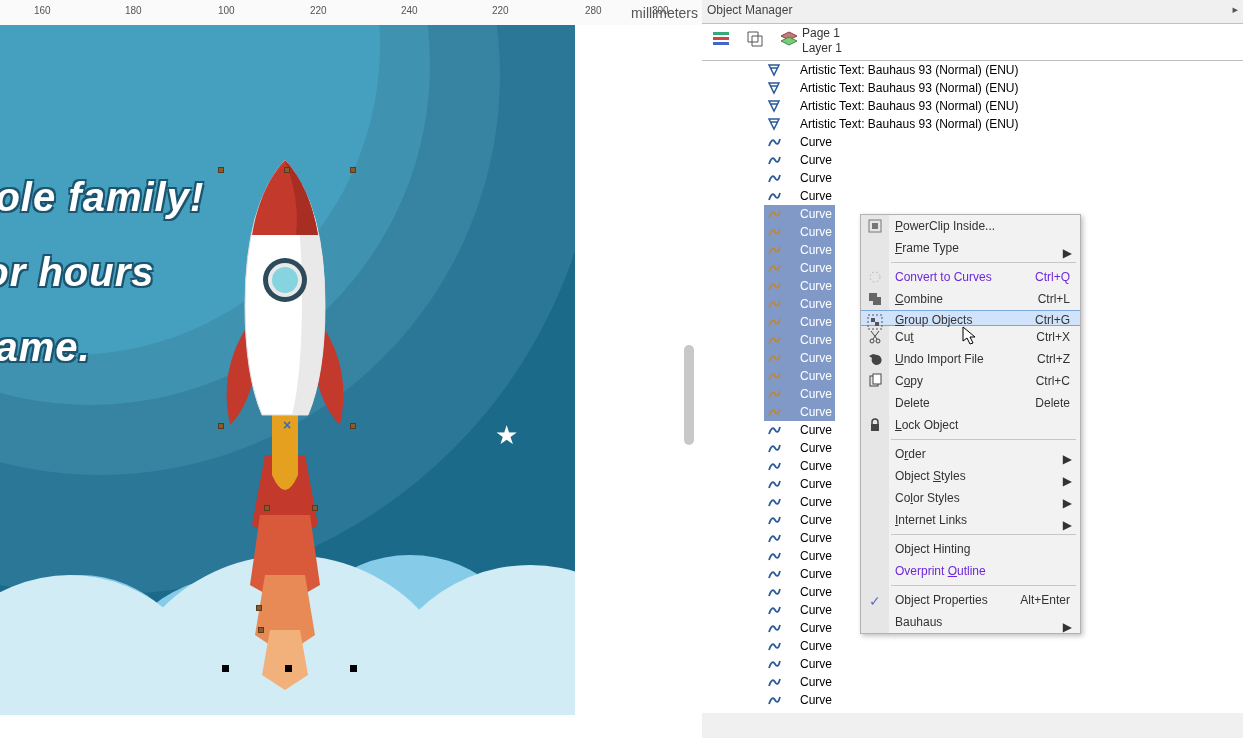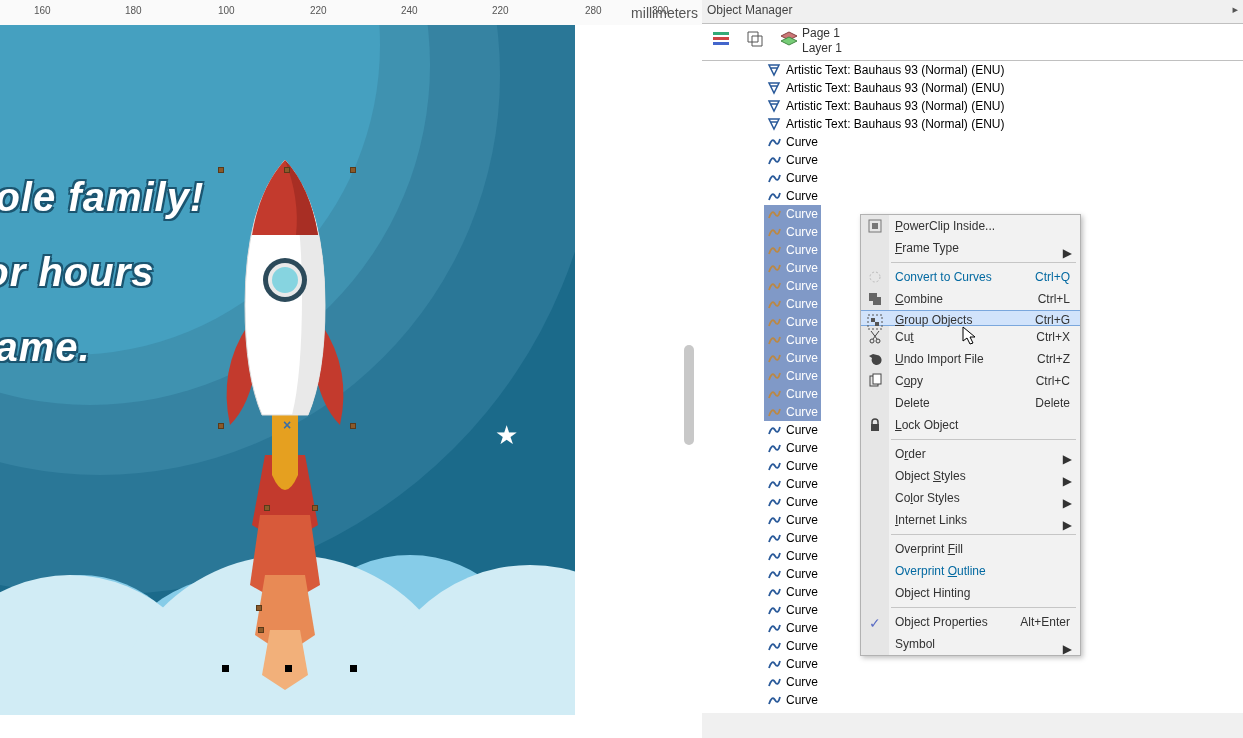--- a/index.html
+++ b/index.html
@@ -29,28 +29,28 @@
 .splitter { position:absolute; left:680px; top:25px; width:20px; height:713px; background:#fff; }
 .splitter-thumb { position:absolute; left:4px; top:320px; width:10px; height:100px; background:#c8c8c8; border-radius:5px; }
 .panel { position:absolute; left:702px; top:0; width:541px; height:738px; background:#f0f0f0; }
 .panel-title { position:absolute; left:5px; top:3px; font-size:12px; color:#444; }
 .panel-close { position:absolute; right:5px; top:3px; font-size:11px; color:#555; cursor:pointer; }
 .panel-toolbar { position:absolute; left:0; top:23px; width:541px; height:38px; background:#fff; border-top:1px solid #c0c0c0; border-bottom:1px solid #c0c0c0; }
 .tb-icons { position:absolute; left:8px; top:4px; display:flex; gap:12px; }
 .tb-icon { width:22px; height:22px; display:flex; align-items:center; justify-content:center; }
 .tb-page { position:absolute; left:100px; top:2px; font-size:12px; color:#333; line-height:15px; }
 .tree { position:absolute; left:0; top:61px; width:541px; bottom:25px; background:#fff; overflow:hidden; }
-.tree-row { position:absolute; left:62px; height:18px; display:flex; align-items:center; gap:5px; padding:0 3px; }
+.tree-row { position:absolute; left:62px; height:18px; display:flex; align-items:center; gap:19px; padding:0 3px; }
 .tree-row.sel { background:#8099c7; color:#fff; }
 .tree-row .obj-icon { width:14px; height:14px; flex-shrink:0; }
 .tree-row .lbl { white-space:nowrap; font-size:12px; }
 .ctx-menu { position:absolute; left:860px; top:214px; width:221px; background:#f2f2f2; border:1px solid #b2b2b2; box-shadow:2px 2px 5px rgba(0,0,0,.25); z-index:100; }
 .ctx-icon-col { position:absolute; left:0; top:0; bottom:0; width:28px; background:#e6e6e6; }
 .ctx-item { position:relative; height:22px; line-height:22px; padding-left:34px; font-size:12px; color:#333; }
-.ctx-item.disabled { color:#0369a1; }
+.ctx-item.disabled { color:#6d28d9; }
 .ctx-item.checked::before { content:"✓"; position:absolute; left:8px; top:1px; color:#5a6cc4; font-size:14px; }
 .ctx-item.hover { background:#d1e3fb; border-top:1px solid #7aa7dd; border-bottom:1px solid #7aa7dd; height:16px; line-height:19px; }
 .ctx-item .sc { position:absolute; right:10px; }
 .ctx-item .arrow { position:absolute; right:8px; top:5px; }
 .ctx-item .ic { position:absolute; left:5px; top:2px; width:18px; height:18px; display:flex; align-items:center; justify-content:center; }
 .ctx-sep { height:1px; background:#c6c6c6; margin:3px 4px 3px 30px; }
 .cursor { position:absolute; left:962px; top:326px; z-index:200; pointer-events:none; }
 u.ak { text-decoration:underline; }
 </style>
 </head>
@@ -461,23 +461,22 @@
         </svg>
       </span>
     <u class="ak">L</u>ock Object
   </div>
   <div class="ctx-sep"></div>
   <div class="ctx-item">O<u class="ak">r</u>der<span class="arrow">▶</span></div>
   <div class="ctx-item">Object <u class="ak">S</u>tyles<span class="arrow">▶</span></div>
   <div class="ctx-item">Co<u class="ak">l</u>or Styles<span class="arrow">▶</span></div>
   <div class="ctx-item"><u class="ak">I</u>nternet Links<span class="arrow">▶</span></div>
   <div class="ctx-sep"></div>
-  <div class="ctx-item">Overprint <u class="ak">F</u>ill</div>
+  <div class="ctx-item">Object Hinting</div>
   <div class="ctx-item disabled">Overprint <u class="ak">O</u>utline</div>
-  <div class="ctx-item">Object Hinting</div>
   <div class="ctx-sep"></div>
   <div class="ctx-item checked"><span>Object Properties</span><span class="sc">Alt+Enter</span></div>
-  <div class="ctx-item"><span>Symbol</span><span class="arrow">▶</span></div>
+  <div class="ctx-item"><span>Bauhaus</span><span class="arrow">▶</span></div>
 </div>
 
 <svg class="cursor" width="16" height="20">
   <path d="M1 1 L1 15 L5 12 L8 18 L11 17 L8 11 L13 11 Z" fill="#fff" stroke="#000"></path>
 </svg>
 
 </body></html>

